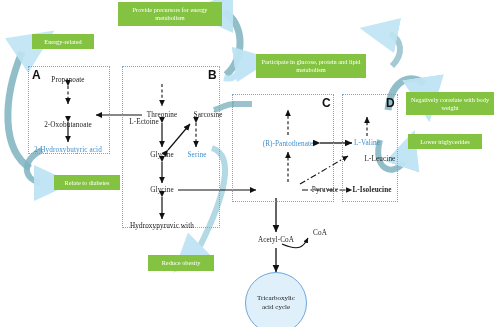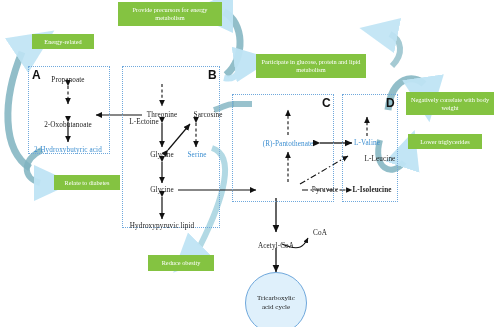--- a/index.html
+++ b/index.html
@@ -177,30 +177,30 @@
   <div class="node" style="left:68px;top:80px;">Propanoate</div>
   <div class="node" style="left:68px;top:115px;margin-top:10px;">2-Oxobutanoate</div>
   <div class="node blue" style="left:68px;top:150px;">2-Hydroxybutyric acid</div>
 
   <div class="node" style="left:144px;top:78px;margin-top:44px;">L-Ectoine</div>
   <div class="node" style="left:162px;top:115px;">Threonine</div>
   <div class="node" style="left:208px;top:115px;">Sarcosine</div>
   <div class="node" style="left:162px;top:155px;">Glycine</div>
   <div class="node blue" style="left:197px;top:155px;">Serine</div>
   <div class="node" style="left:162px;top:190px;">Glycine</div>
-  <div class="node" style="left:162px;top:226px;">Hydroxypyruvic lipid</div>
+  <div class="node" style="left:162px;top:226px;">Hydroxypyruvic with</div>
 
   <div class="node blue" style="left:288px;top:104px;margin-top:40px;">(R)-Pantothenate</div>
   <div class="node" style="left:277px;top:190px;margin-left:48px;">Pyruvate</div>
 
   <div class="node" style="left:380px;top:111px;margin-top:48px;">L-Leucine</div>
   <div class="node blue" style="left:367px;top:143px;font-family:Liberation Serif, serif;">L-Valine</div>
   <div class="node" style="left:372px;top:190px;font-weight:bold;">L-Isoleucine</div>
 
-  <div class="node" style="left:276px;top:240px;margin-top:6px;">Acetyl-CoA</div>
+  <div class="node" style="left:276px;top:240px;">Acetyl-CoA</div>
   <div class="node" style="left:320px;top:233px;">CoA</div>
 
   <div class="tca" style="left:245px;top:272px;width:62px;height:62px;">
     <div>
       <div>Tricarboxylic</div>
       <div>acid cycle</div>
     </div>
   </div>
 
   <div class="greenbox" style="left:118px;top:2px;width:104px;height:24px;">Provide precursors for energy metabolism</div>

